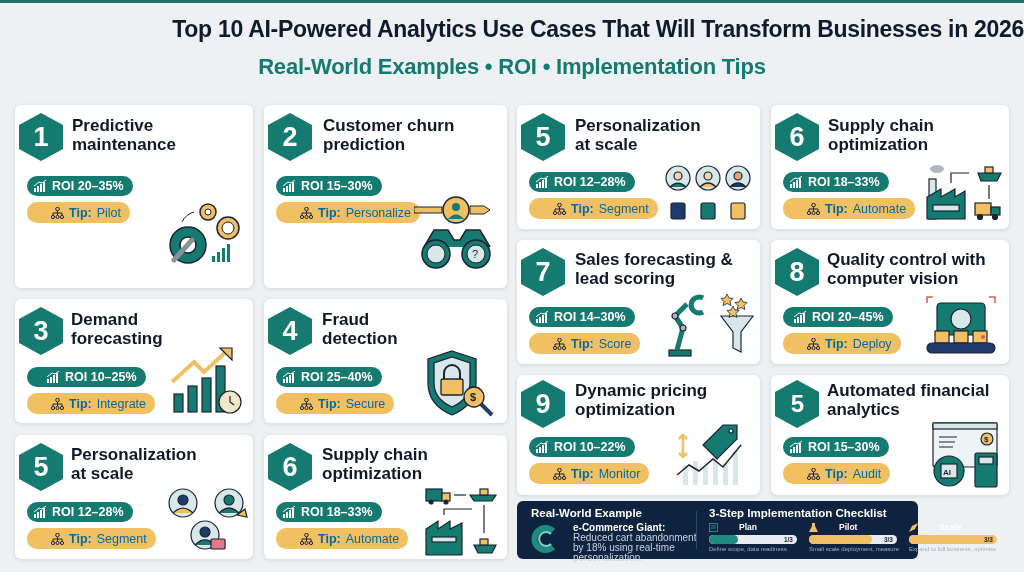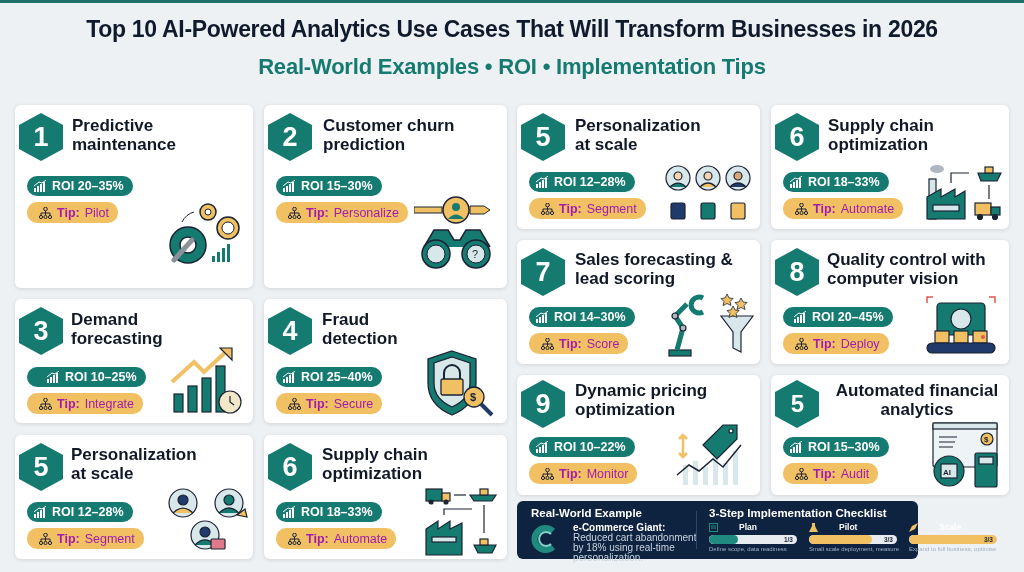--- a/index.html
+++ b/index.html
@@ -5,21 +5,21 @@
   * { box-sizing: border-box; margin: 0; padding: 0; }
   html, body { width: 1024px; height: 572px; overflow: hidden; }
   body {
     background: #eef1f3;
     font-family: "Liberation Sans", "DejaVu Sans", sans-serif;
     position: relative;
     color: #111827;
   }
   .top-bar { position: absolute; left: 0; top: 0; width: 1024px; height: 3px; background: #1f6f6a; }
   .title {
-    position: absolute; left: 0; top: 16px; width: 1024px; text-align: center;
+    position: absolute; left: 0; top: 16px; width: 1024px; text-align: right;
     font-size: 23px; font-weight: 700; color: #0f1b2d; letter-spacing: -0.3px;
   }
   .subtitle {
     position: absolute; left: 0; top: 54px; width: 1024px; text-align: center;
     font-size: 22px; font-weight: 700; color: #157a70; letter-spacing: -0.2px;
   }
   .card {
     position: absolute; background: #ffffff; border-radius: 6px;
     box-shadow: 0 1px 4px rgba(0,0,0,0.12);
   }
@@ -33,22 +33,22 @@
   .card-title {
     position: absolute; font-size: 17px; font-weight: 700; line-height: 19px; color: #111827;
     width: 190px;
   }
   .roi {
     position: absolute; height: 20px; border-radius: 10px; background: #157a70; color: #fff;
     font-size: 12.5px; font-weight: 700; padding: 0 9px 0 7px;
     display: flex; align-items: center; gap: 5px; white-space: nowrap;
   }
   .tip {
-    position: absolute; height: 21px; border-radius: 10px; background: #f1c063; color: #a21caf;
-    font-size: 12.5px; padding: 0 9px 0 12px;
+    position: absolute; height: 21px; border-radius: 10px; background: #f1c063; color: #0369a1;
+    font-size: 12.5px; padding: 0 9px 0 24px;
     display: flex; align-items: center; gap: 5px; white-space: nowrap;
   }
   .tip b { font-weight: 700; }
   .ico-sm { width: 13px; height: 12px; display: inline-block; }
   .illus { position: absolute; }
   .banner {
     position: absolute; left: 517px; top: 501px; width: 401px; height: 58px;
     background: #0e2340; border-radius: 6px; color: #fff;
   }
   .banner .ex-title { position: absolute; left: 14px; top: 6px; font-size: 11.5px; font-weight: 700; }
@@ -372,21 +372,21 @@
       <path d="M2 54 L14 44 L24 50 L38 38 L48 46 L66 24" fill="none" stroke-width="1.5"></path>
       <path d="M28 24 L48 4 H62 V18 L42 38 Z" fill="#157a70"></path>
       <circle cx="56" cy="10" r="2" fill="#fff"></circle>
       <path d="M8 14 V36 M4 18 L8 14 L12 18 M4 32 L8 36 L12 32" stroke="#f1c063" stroke-width="2.5" fill="none"></path>
     </g>
   </svg>
 </div>
 
 <div class="card" style="left:771px;top:375px;width:238px;height:120px;">
   <div class="hex ten" style="left:4px;top:5px;">5</div>
-  <div class="card-title" style="left:56px;top:6px;width:180px;text-align:center;">Automated financial analytics</div>
+  <div class="card-title" style="left:56px;top:6px;width:180px;">Automated financial analytics</div>
   <div class="roi" style="left:12px;top:62px;">
     <svg class="ico-sm">
         <use href="#roi-sym"></use>
       </svg>
     <span>ROI 15–30%</span>
   </div>
   <div class="tip" style="left:12px;top:88px;">
     <svg class="ico-sm">
         <use href="#tip-sym"></use>
       </svg>

